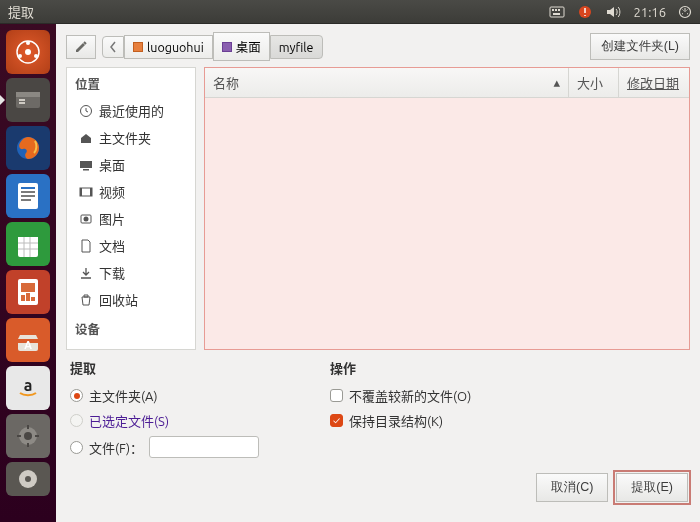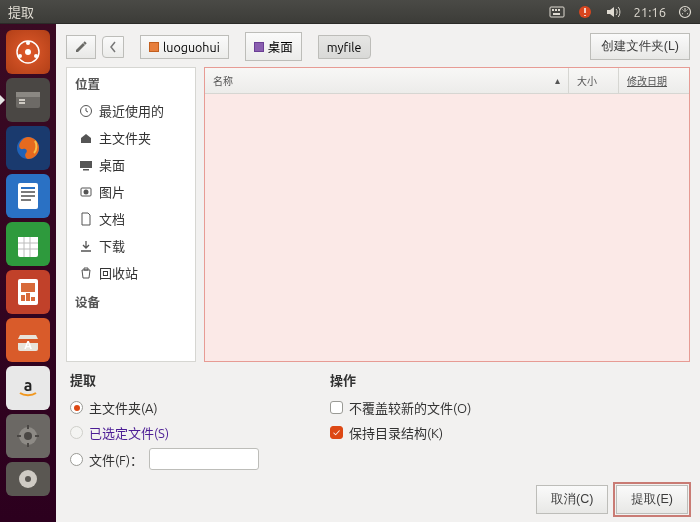--- a/index.html
+++ b/index.html
@@ -17,38 +17,38 @@
 .licon { width:44px; height:44px; border-radius:6px; display:flex; align-items:center; justify-content:center; position:relative; }
 .licon.active::before { content:""; position:absolute; left:-6px; top:50%; transform:translateY(-50%); border:5px solid transparent; border-left-color:#e6e6e6; }
 .licon svg { display:block; }
 
 
 .dialog { position:absolute; left:56px; top:24px; right:0; bottom:0; background:#f2f1f0; display:flex; flex-direction:column; }
 
 
 .toolbar { display:flex; align-items:center; padding:8px 10px 6px 10px; gap:6px; }
 .btn { background:linear-gradient(#fafafa,#e8e8e6); border:1px solid #bdbdb9; border-radius:0; padding:4px 10px; font-size:12.5px; color:#3c3c3c; display:inline-flex; align-items:center; gap:4px; cursor:pointer; }
-.pathbar { display:flex; align-items:center; gap:16px; }
+.pathbar { display:flex; align-items:center; gap:0; }
 .pathbar .seg { border:1px solid #bdbdb9; border-radius:0; padding:4px 8px; background:linear-gradient(#fafafa,#ececea); font-size:12.5px; display:flex; align-items:center; gap:4px; }
 .pathbar .seg:first-child{border-top-left-radius:4px;border-bottom-left-radius:4px;}
 .pathbar .seg:last-child{border-top-right-radius:4px;border-bottom-right-radius:4px;}
 .pathbar .seg.active{ background:linear-gradient(#e6e6e4,#d9d9d7); }
 .pathbar .home { padding:4px 6px; }
 .folder-sw { width:10px;height:10px;background:#e77f3d;border:1px solid #c25f1f;display:inline-block;}
 .folder-sw.purple{background:#8a5fb0;border-color:#6b3f95;}
 
 
 .middle { flex:1; display:flex; padding:0 10px; gap:8px; min-height:0;}
 .places { width:130px; border:1px solid #d6d6d2; background:#fff; overflow:auto; }
 .places h4 { font-size:12.5px; font-weight:bold; color:#555; padding:6px 8px 4px 8px;}
 .places .item { display:flex; align-items:center; gap:6px; padding:4px 8px 4px 12px; color:#333; cursor:pointer;}
 .places .item svg{flex:0 0 14px;}
 
 .listing { flex:1; border:1px solid #e79b94; background:#fbe9e7; display:flex; flex-direction:column;}
-.listing .cols { display:flex; background:linear-gradient(#f8f7f6,#ececea); border-bottom:1px solid #d6d6d2; font-size:10px; color:#555;}
+.listing .cols { display:flex; background:linear-gradient(#f8f7f6,#ececea); border-bottom:1px solid #d6d6d2; font-size:13px; color:#555;}
 .listing .cols div{padding:5px 8px; border-right:1px solid #d6d6d2;}
 .listing .cols .c-name{flex:1; display:flex; align-items:center; justify-content:space-between;}
 .listing .cols .c-size{width:50px;}
 .listing .cols .c-date{width:70px; border-right:none;text-decoration:underline;}
 .listing .empty{flex:1;}
 
 
 .opts { display:flex; padding:8px 14px 4px 14px; gap:30px;}
 .opts h4{font-size:13px; font-weight:bold; color:#333; margin-bottom:6px;}
 .opts .col{flex:0 0 auto;}
@@ -56,21 +56,21 @@
 .opt-row.disabled{color:#4c1d95;}
 .radio{width:13px;height:13px;border:1px solid #9a9a95;border-radius:50%;display:inline-flex;align-items:center;justify-content:center;background:#fff;}
 .radio.sel::after{content:"";width:6px;height:6px;border-radius:50%;background:#dd4814;}
 .radio.disabled{border-color:#cfcfca;background:#f4f4f2;}
 .chk{width:13px;height:13px;border:1px solid #9a9a95;border-radius:3px;display:inline-flex;align-items:center;justify-content:center;background:#fff;}
 .chk.sel{background:#dd4814;border-color:#dd4814;}
 .chk.sel::after{content:"✓";color:#fff;font-size:10px;line-height:1;}
 .text-in{border:1px solid #bdbdb9;border-radius:3px;height:22px;width:110px;background:#fff;}
 
 
-.actions{display:flex;justify-content:flex-end;gap:8px;padding:8px 12px 8px 12px;}
+.actions{display:flex;justify-content:flex-end;gap:8px;padding:8px 12px 20px 12px;}
 .actions .btn{padding:5px 14px;}
 .actions .primary{outline:2px solid #c97b74; outline-offset:1px;}
 </style>
 </head>
 <body>
 
 <div class="menubar">
   <span class="title">提取</span>
   <span class="spacer"></span>
   <span class="ind">
@@ -238,20 +238,28 @@
         </div>
       <div class="item">
           <svg width="14" height="14">
             <rect x="1" y="3" width="12" height="7" fill="#555"></rect>
             <rect x="4" y="11" width="6" height="1.5" fill="#555"></rect>
           </svg>
           <span>桌面</span>
         </div>
       <div class="item">
           <svg width="14" height="14">
+            <rect x="1" y="3" width="12" height="8" fill="none" stroke="#555"></rect>
+            <rect x="1" y="3" width="2" height="8" fill="#555"></rect>
+            <rect x="11" y="3" width="2" height="8" fill="#555"></rect>
+          </svg>
+          <span>视频</span>
+        </div>
+      <div class="item">
+          <svg width="14" height="14">
             <rect x="2" y="3" width="10" height="8" rx="1" fill="none" stroke="#555"></rect>
             <circle cx="7" cy="7" r="2.5" fill="#555"></circle>
           </svg>
           <span>图片</span>
         </div>
       <div class="item">
           <svg width="14" height="14">
             <path d="M3 1h6l2 2v10H3z" fill="none" stroke="#555"></path>
           </svg>
           <span>文档</span>

